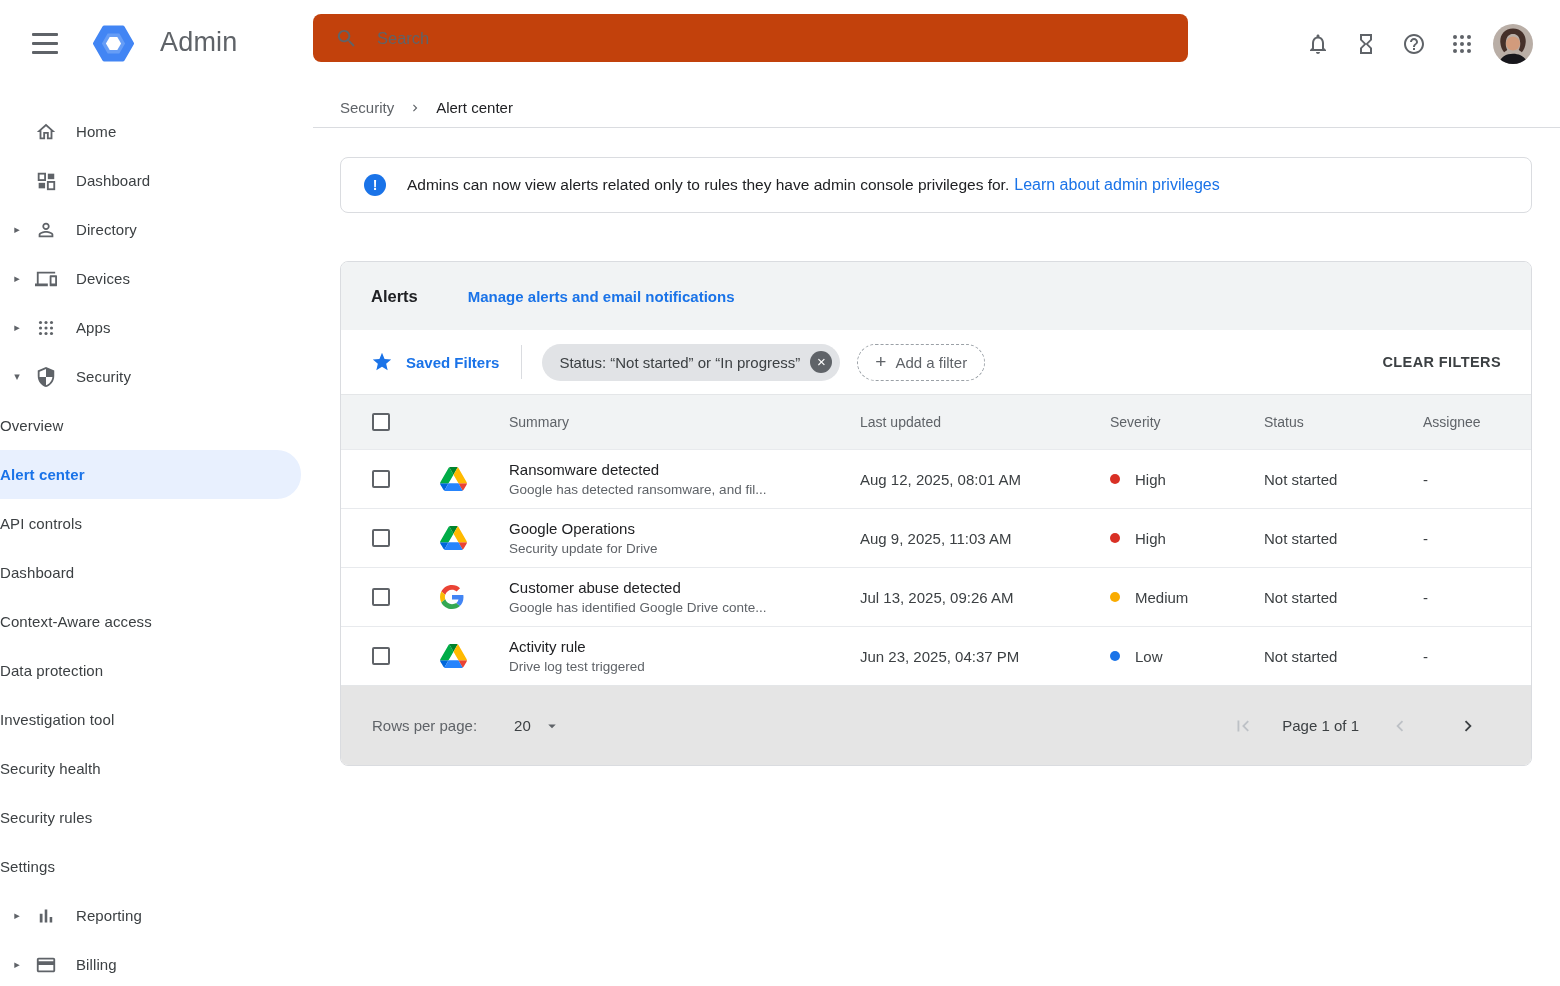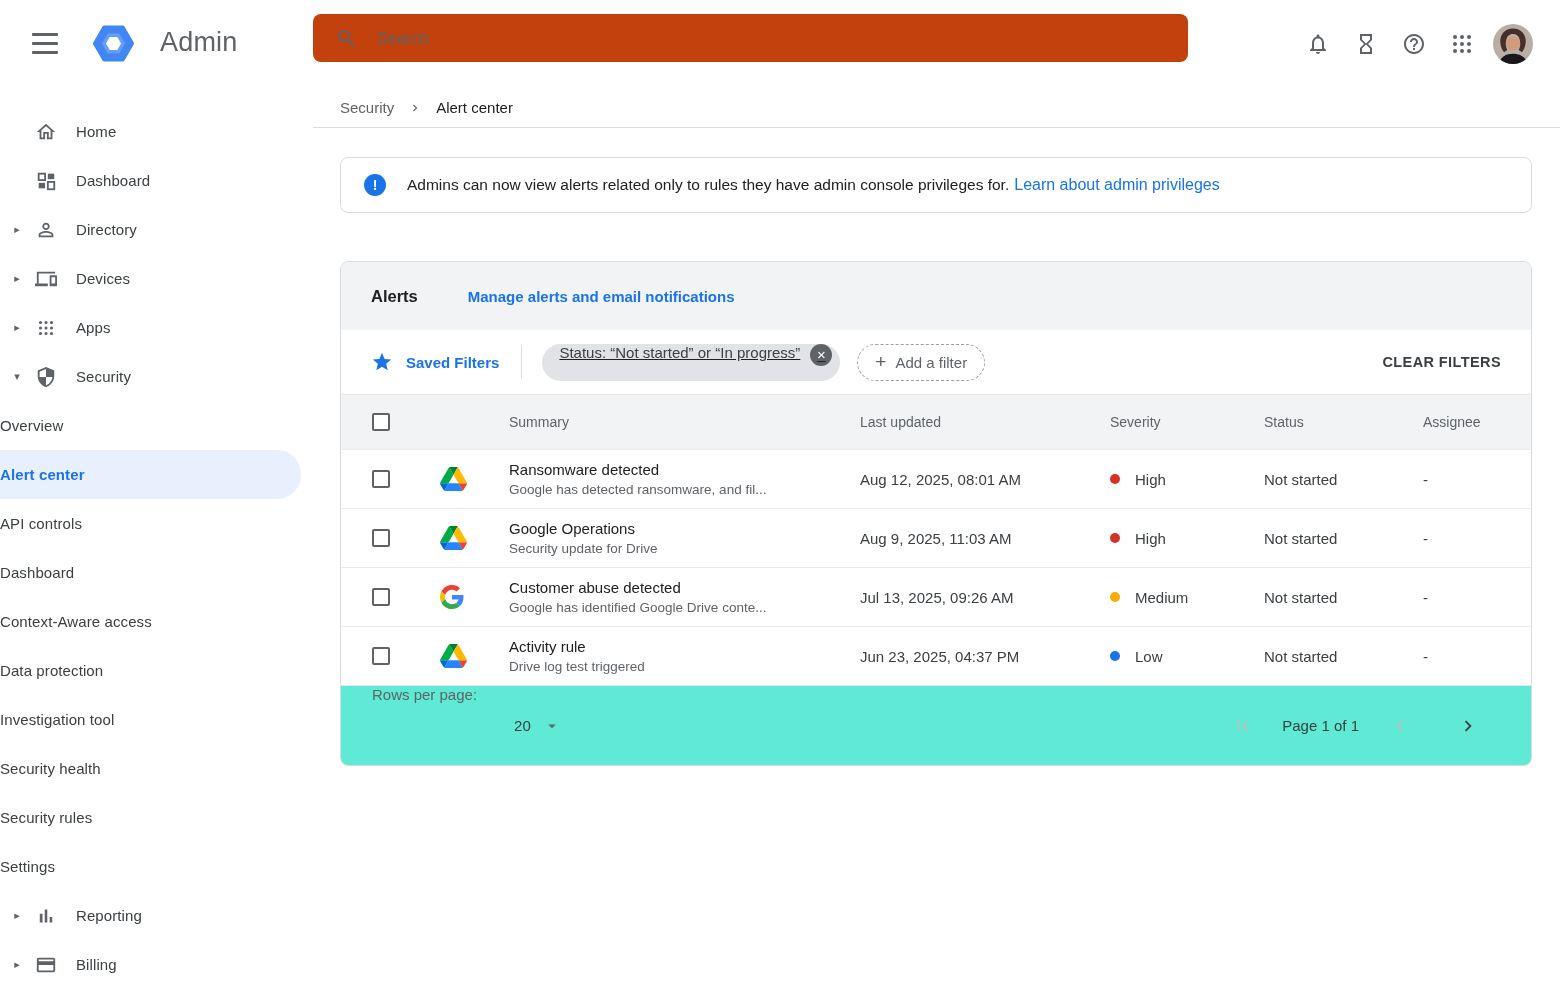--- a/index.html
+++ b/index.html
@@ -55,22 +55,22 @@
   .card { margin:48px 28px 0 27px; border:1px solid #dadce0; border-radius:8px; overflow:hidden; background:#fff; }
   .card-header { height:68px; background:#f1f3f4; display:flex; align-items:center; padding:0 30px; }
   .card-title { font-size:16.5px; font-weight:bold; color:#202124; }
   .manage-link { margin-left:50px; font-size:15px; font-weight:bold; color:#1a73e8; text-decoration:none; cursor:pointer; }
 
   .filter-row { height:65px; display:flex; align-items:center; padding:2px 30px; background:#fff;
     border-bottom:1px solid #e4e6e8; }
   .saved-filters { display:flex; align-items:center; background:none; border:none; cursor:pointer; }
   .saved-filters span { margin-left:13px; font-size:15px; font-weight:bold; color:#1a73e8; }
   .vdivider { width:1px; height:34px; background:#dadce0; margin:0 20px 0 22px; }
-  .chip { height:37px; background:#e1e3e6; border-radius:19px; display:flex; align-items:flex-start;
-    padding:0 8px 0 17px; cursor:pointer;text-decoration:underline; }
+  .chip { height:37px; background:#e1e3e6; border-radius:19px; display:flex; align-items:center;
+    padding:0 8px 0 17px; cursor:pointer; }
   .chip-label { font-size:15px; color:#3c4043; }
   .chip-close { width:22px; height:22px; margin-left:10px; border:none; border-radius:50%;
     background:#5f6368; color:#fff; font-size:15px; line-height:1; display:flex;
     align-items:center; justify-content:center; cursor:pointer; padding-bottom:1px; }
   .add-filter { margin-left:17px; height:37px; border:1.4px dashed #9aa0a6; border-radius:19px;
     background:#fff; display:flex; align-items:center; padding:0 17px; cursor:pointer; }
   .add-plus { font-size:19px; color:#5f6368; margin-right:9px; }
   .add-label { font-size:15px; color:#5f6368; }
   .clear-filters { margin-left:auto; background:none; border:none; font-family:inherit;
     font-size:14.5px; font-weight:bold; color:#3c4043; letter-spacing:.4px; cursor:pointer; }
@@ -83,22 +83,22 @@
   .checkbox { width:18px; height:18px; border:2px solid #5f6368; border-radius:2px;
     background:#fff; cursor:pointer; }
   .appicon { display:flex; align-items:center; }
   .cell-title { font-size:15px; color:#202124; }
   .cell-sub { font-size:13.5px; color:#5f6368; margin-top:4px; }
   .cell-text { font-size:15px; color:#3c4043; }
   .sev { display:flex; align-items:center; }
   .sev-dot { width:10px; height:10px; border-radius:50%; flex:none; }
   .sev-label { margin-left:15px; font-size:15px; color:#3c4043; }
 
-  .tfooter { height:80px; border-top:1px solid #e4e6e8; display:flex; 
-    padding:0 52px 0 31px; background:#5eead4; }
+  .tfooter { height:80px; border-top:1px solid #e4e6e8; display:flex; align-items:center;
+    padding:0 52px 0 31px; background:#e5e5e5; }
   .rpp-label { font-size:15px; color:#5f6368; }
   .rpp-select { display:flex; align-items:center; margin-left:37px; background:none; border:none; cursor:pointer; }
   .rpp-value { font-size:15px; color:#3c4043; }
   .rpp-select svg { margin-left:12px; }
   .pager { margin-left:auto; display:flex; align-items:center; }
   .pager-btn { background:none; border:none; cursor:pointer; display:flex; align-items:center; padding:0; }
   .page-status { font-size:15px; color:#3c4043; margin-left:28px; }
   .prev-btn { margin-left:30px; }
   .next-btn { margin-left:46px; }
 </style>

